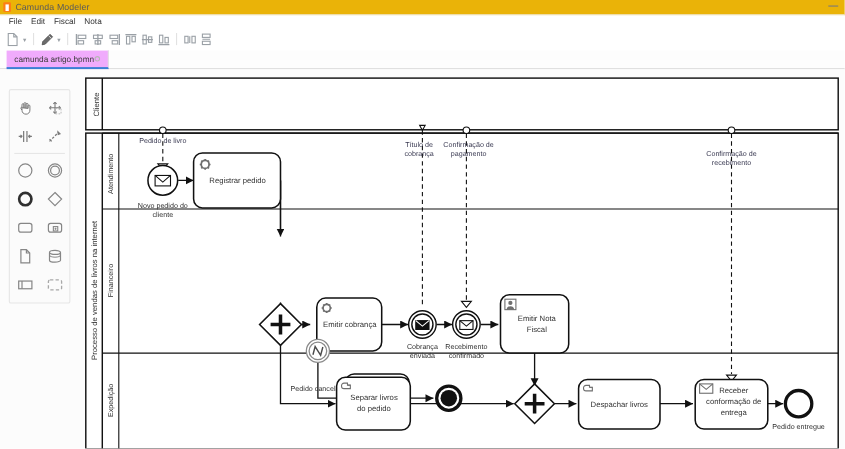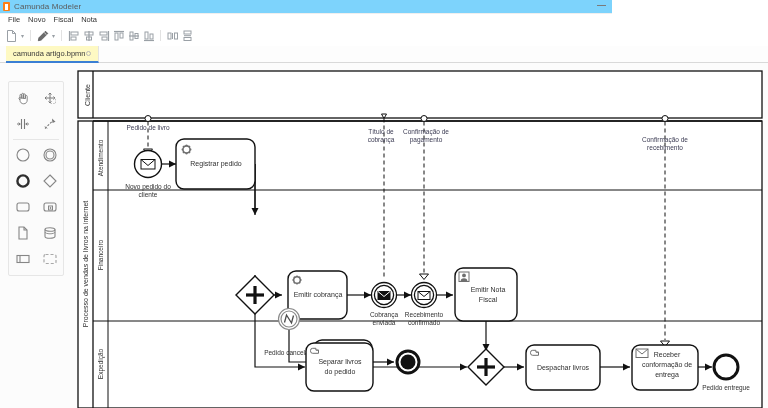--- a/index.html
+++ b/index.html
@@ -7,22 +7,22 @@
     margin: 0; padding: 0;
     width: 768px; height: 408px;
     overflow: hidden;
     background: #ffffff;
     font-family: "Liberation Sans", sans-serif;
   }
   #app { position: relative; width: 768px; height: 408px; background:#fff; }
 
   
   .titlebar {
-    position:absolute; left:0; top:0; width:612px; height:14px;
-    background:#7dd3fc; border-bottom:1px solid #efefef;
+    position:absolute; left:0; top:0; width:768px; height:14px;
+    background:#eab308; border-bottom:1px solid #efefef;
     display:flex; align-items:center; padding-left:3px;
   }
   .app-icon {
     width:7px; height:9px; margin-right:4px; position:relative;
     background:#fd7e14; border-radius:1px;
   }
   .app-icon::after{
     content:""; position:absolute; left:2px; top:1.5px; width:3px; height:6px;
     background:#fff;
   }
@@ -55,21 +55,21 @@
   .tb-sep { width:1px; height:11px; background:#e2e2e2; margin:0 4px; }
   .tb-btn svg { display:block; }
 
   
   .tabbar {
     position:absolute; left:0; top:46px; width:768px; height:17px;
     background:#fdfdfd; border-bottom:1px solid #d9d9d9;
   }
   .tab {
     position:absolute; left:6px; top:0; height:17px;
-    background:#fef9c3; border-right:1px solid #e3e3e3;
+    background:#f0abfc; border-right:1px solid #e3e3e3;
     border-bottom:2px solid #3b7fd4;
     display:flex; align-items:center; padding:0 7px; 
   }
   .tab-label { font-size:7.5px; color:#3a3a3a; }
   .tab-dot { width:5px; height:5px; border:1px solid #b7b7b7; border-radius:50%; }
 
   
   .canvas {
     position:absolute; left:0; top:63px; width:768px; height:345px;
     background:#fcfcfc; overflow:hidden;
@@ -101,21 +101,21 @@
 <div id="app">
 
   <div class="titlebar">
     <div class="app-icon"></div>
     <div class="title-text">Camunda Modeler</div>
     <div class="win-min"></div>
   </div>
 
   <div class="menubar">
     <div class="menu-item">File</div>
-    <div class="menu-item">Novo</div>
+    <div class="menu-item">Edit</div>
     <div class="menu-item">Fiscal</div>
     <div class="menu-item">Nota</div>
   </div>
 
   <div class="toolbar">
     <div class="tb-btn">
       <svg width="11" height="12" viewBox="0 0 11 12">
           <path d="M1.5 .5h5l3 3v8h-8z" fill="#fff" stroke="#9aa0a6" stroke-width="1"></path>
           <path d="M6.5 .5v3h3" fill="none" stroke="#9aa0a6" stroke-width="1"></path>
         </svg>

